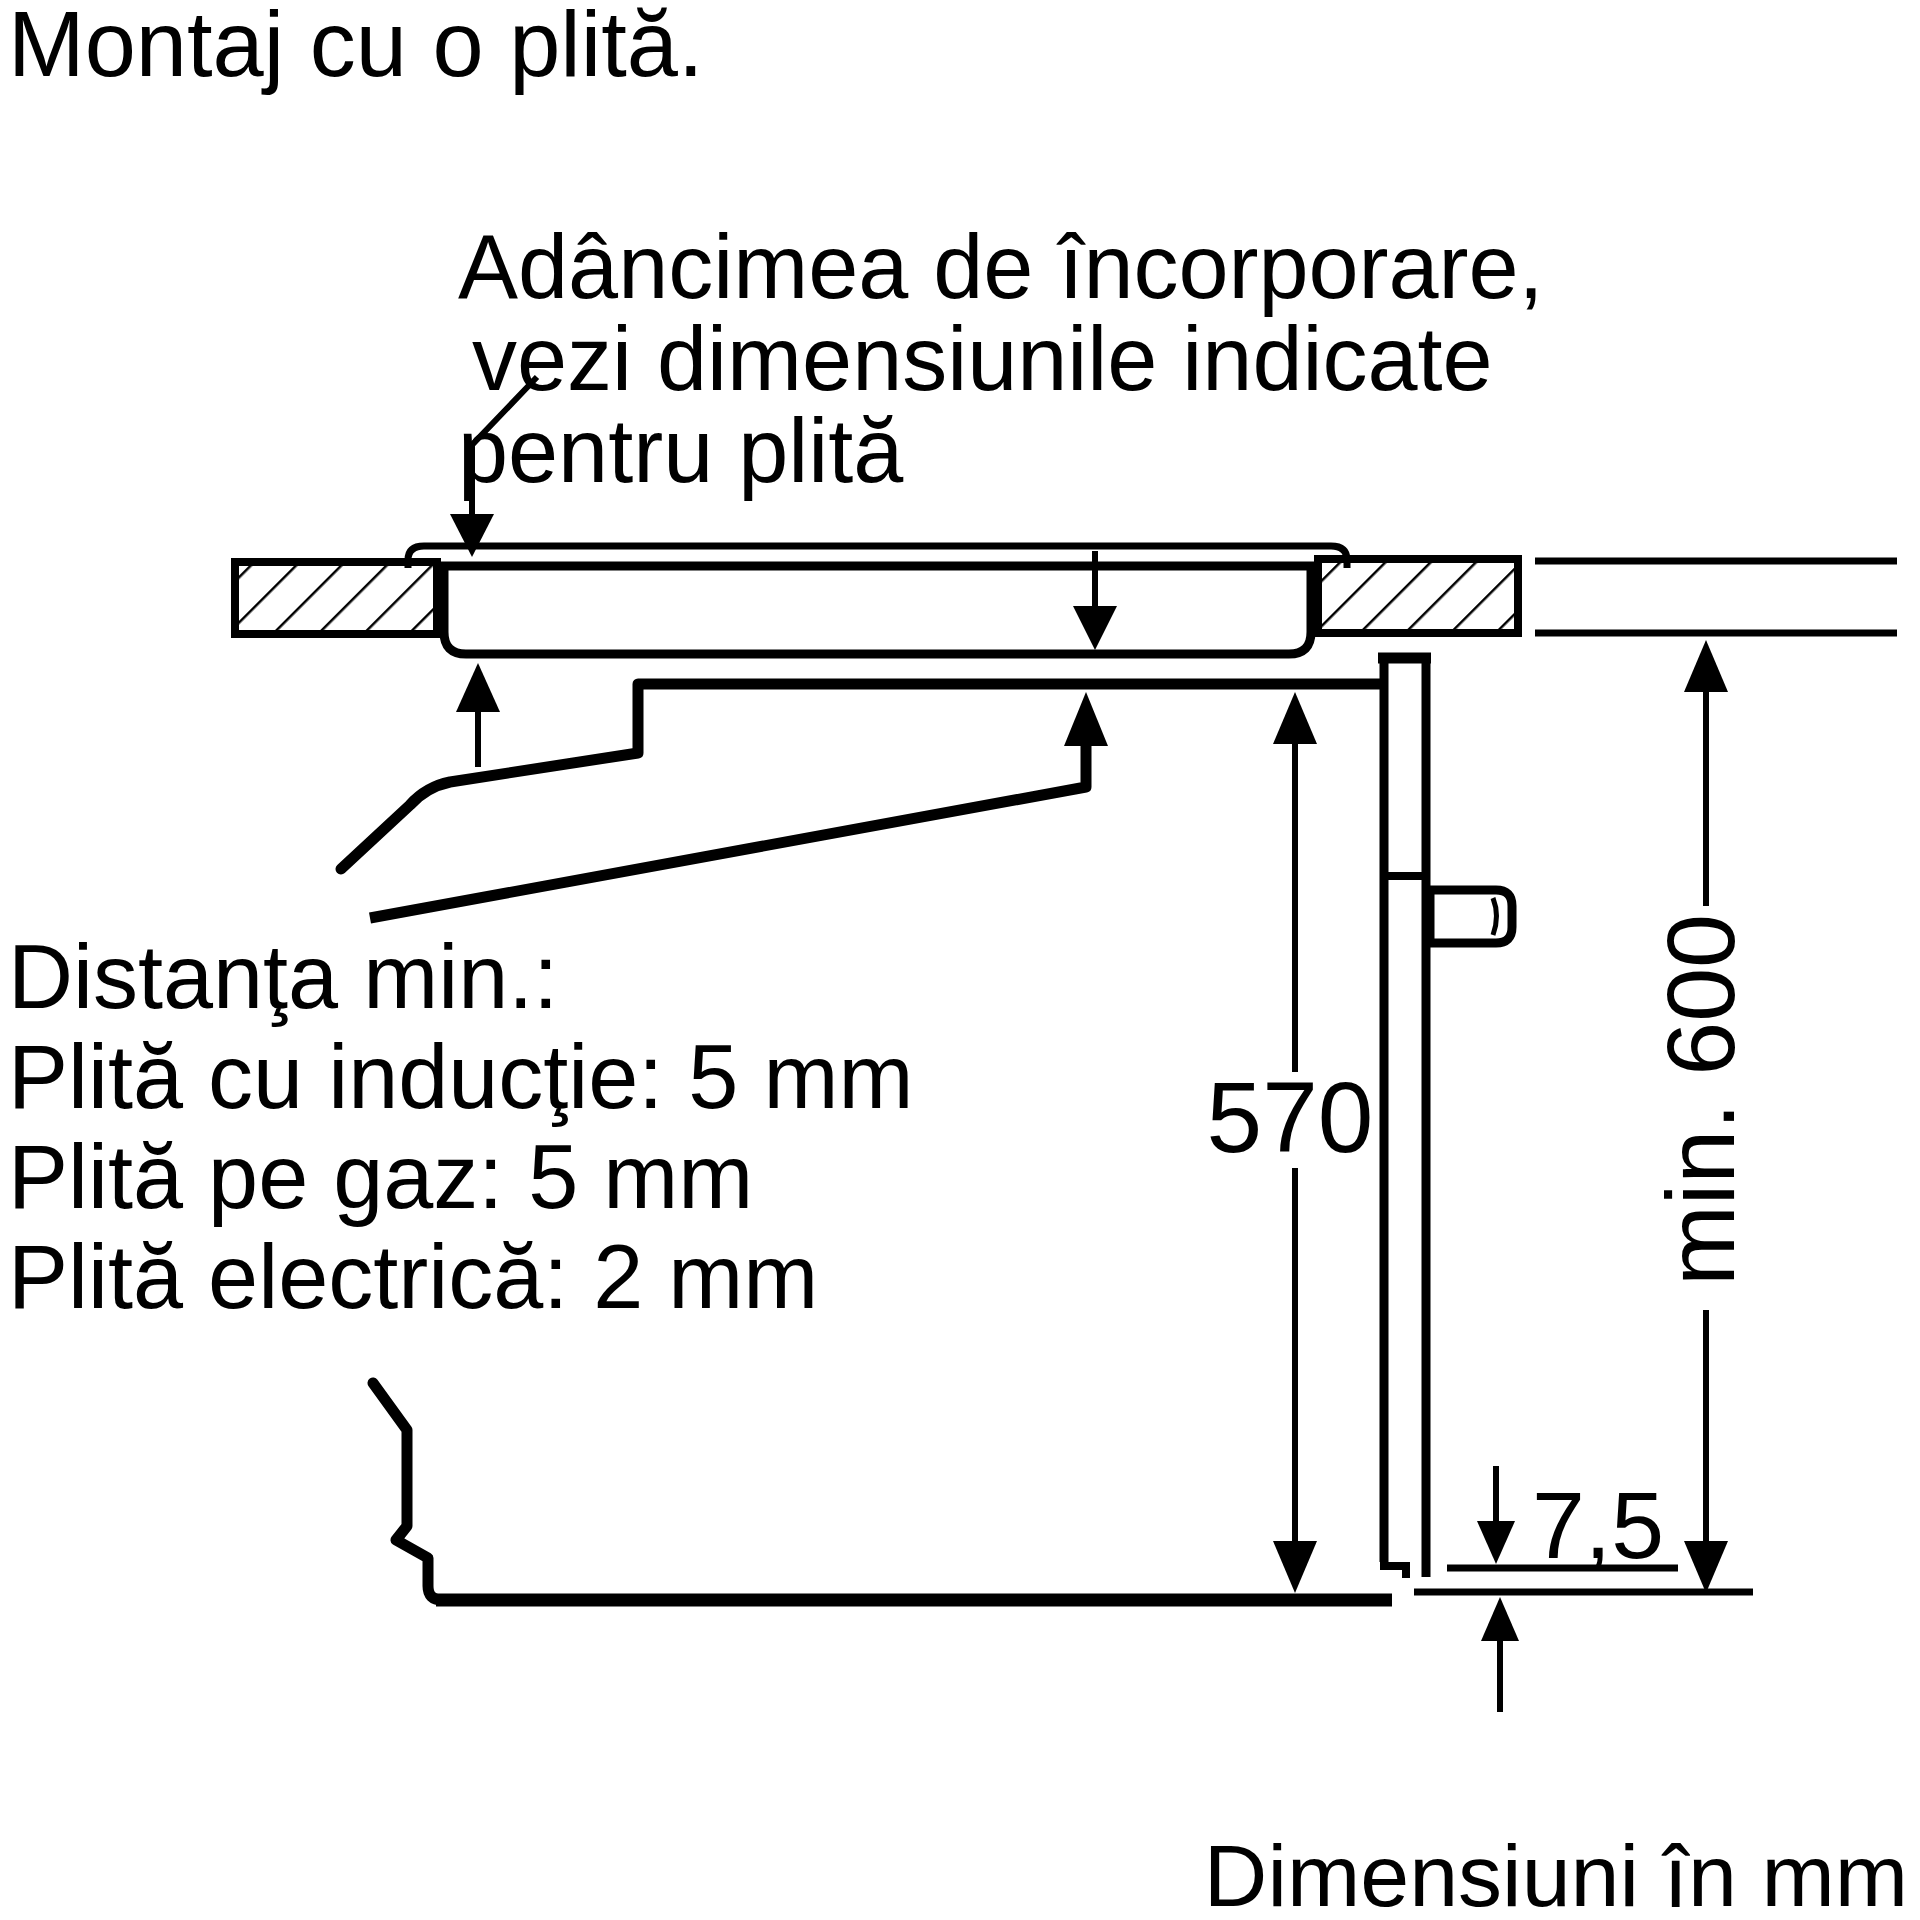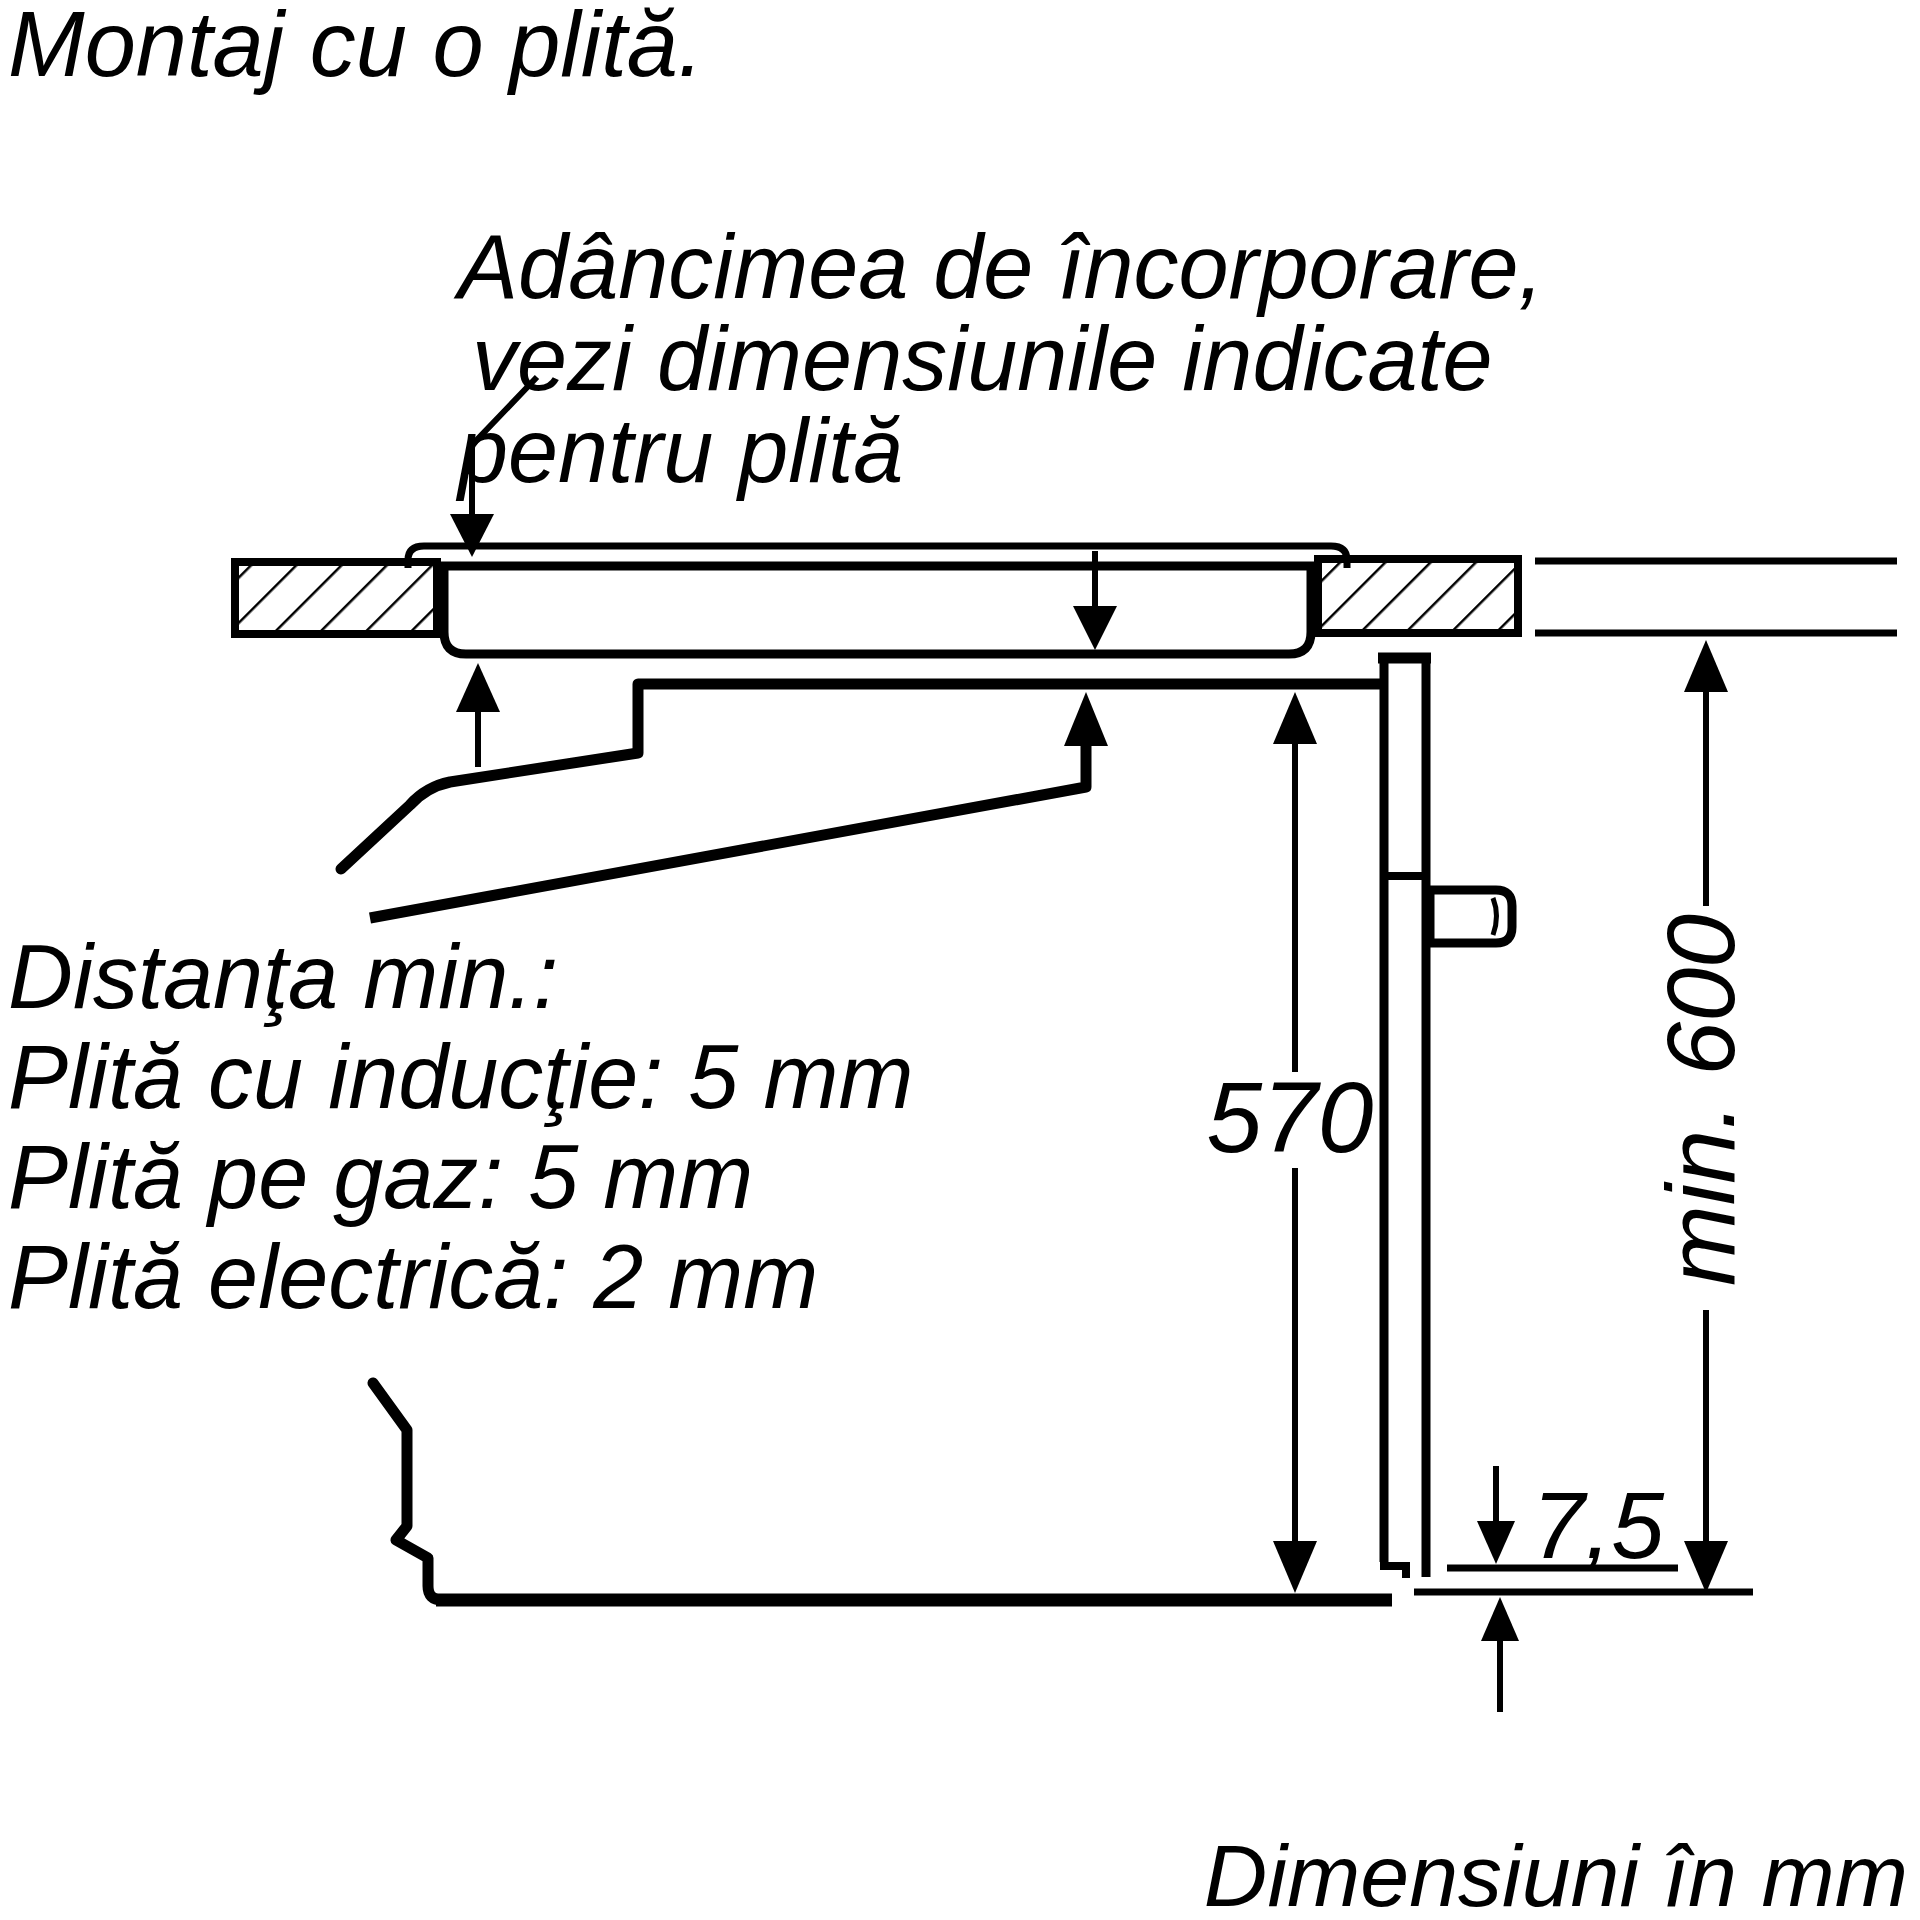--- a/index.html
+++ b/index.html
@@ -5,21 +5,20 @@
   html, body {
     margin: 0;
     padding: 0;
     background: #ffffff;
   }
   .page {
     width: 1920px;
     height: 1920px;
     max-width: 100%;
     background: #ffffff;
-    font-style: italic;
   }
   svg {
     display: block;
     width: 100%;
     height: auto;
   }
   text {
     font-family: "Liberation Sans", "DejaVu Sans", sans-serif;
     fill: #000000;
   }

